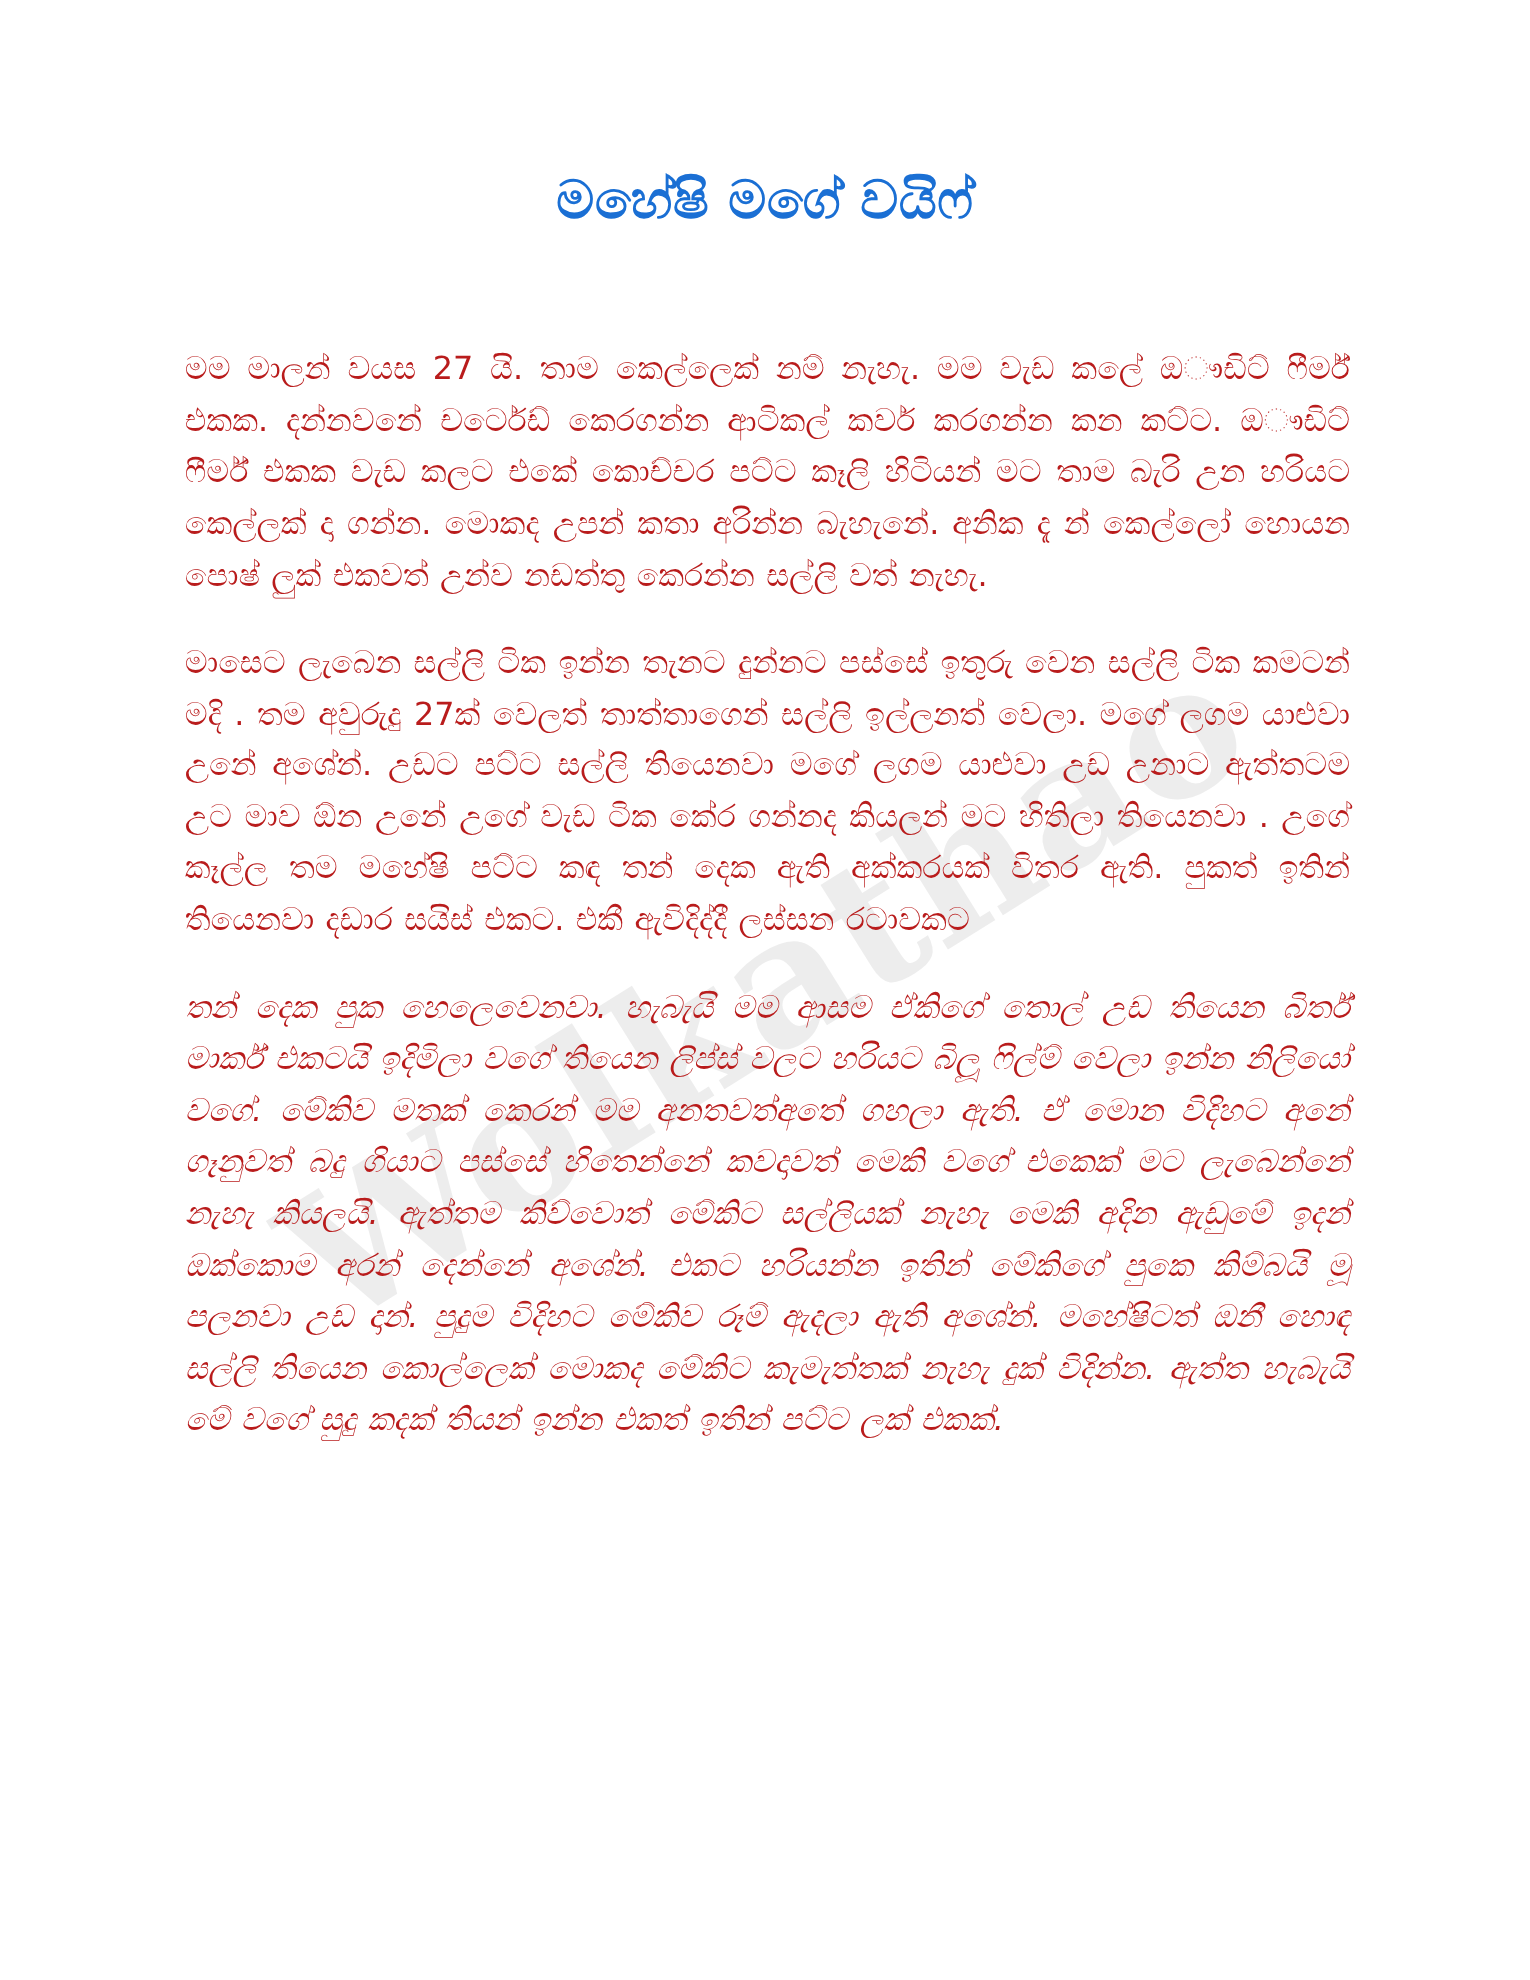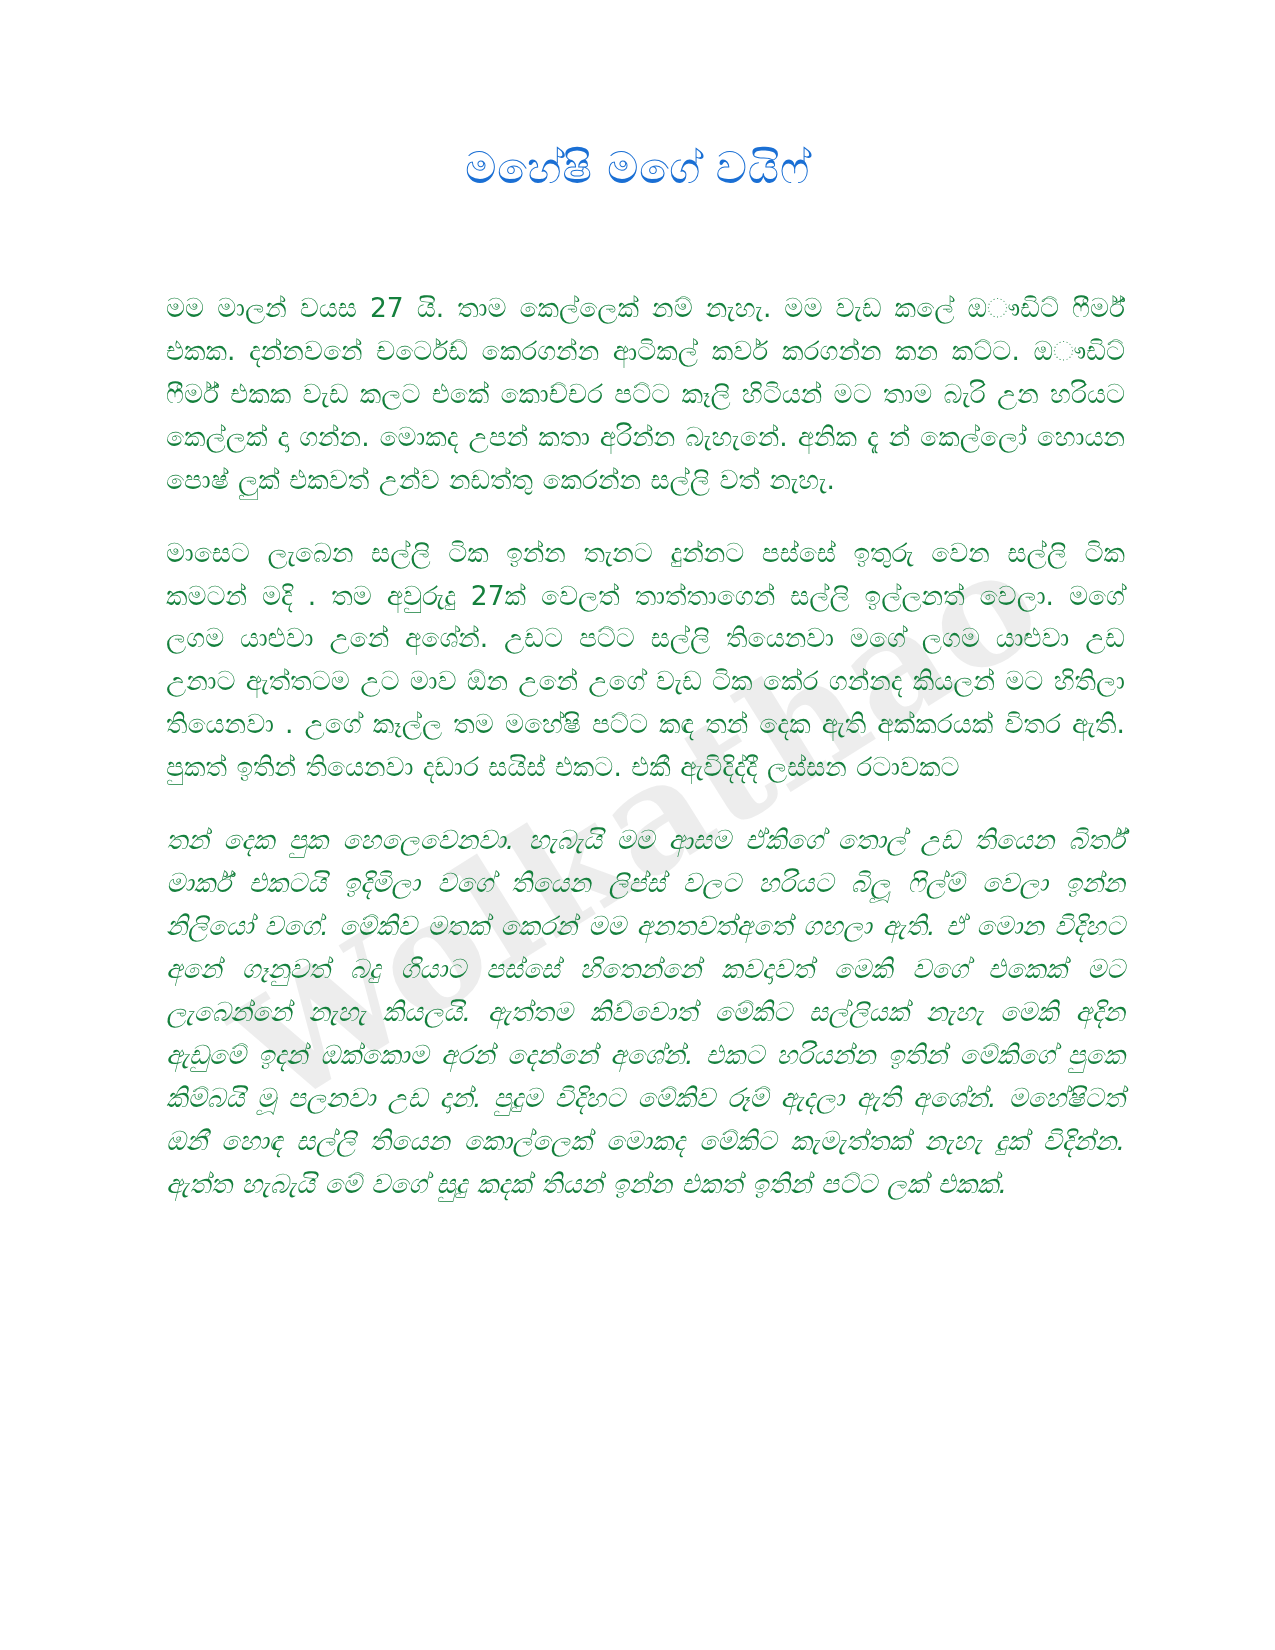--- a/index.html
+++ b/index.html
@@ -38,39 +38,39 @@
     font-family: "DejaVu Serif", "Liberation Serif", serif;
     z-index: 0;
   }
 
   .doc-title {
     position: relative;
     z-index: 2;
     text-align: center;
     color: #1a6fd4;
     font-size: 44px;
-    font-weight: 400;
+    font-weight: 700;
     line-height: 1.25;
     margin: 20px 0 0 0;
     letter-spacing: 0.5px;
   }
 
   .body-copy {
     position: relative;
     z-index: 2;
     margin-top: 92px;
   }
 
   .para {
-    color: #15803d;
+    color: #b91c1c;
     font-size: 26.5px;
     line-height: 1.62;
     text-align: justify;
     text-justify: inter-word;
-    margin: 0 0 30px 16px;
+    margin: 0 0 30px 4px;
     word-spacing: 1px;
   }
 
   .para:last-child {
     margin-bottom: 0;
     font-style: italic;
   }
 </style>
 </head>
 <body>

